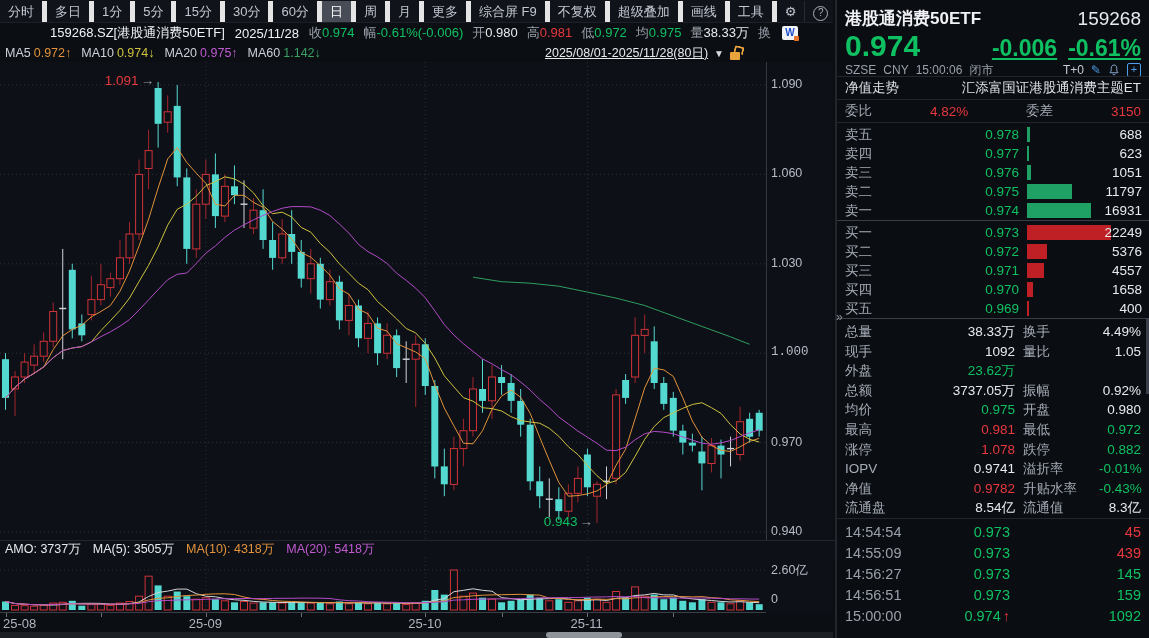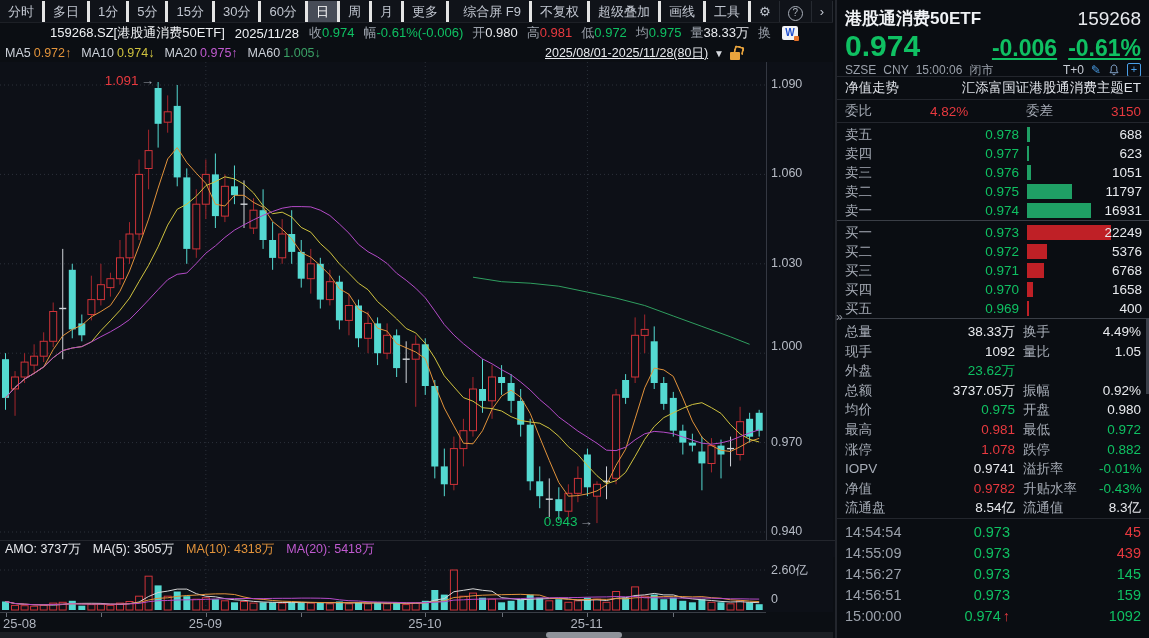--- a/index.html
+++ b/index.html
@@ -13,21 +13,21 @@
   #app{position:relative;width:1149px;height:638px;background:var(--bg);overflow:hidden;
        font-family:"Liberation Sans","DejaVu Sans",sans-serif;color:var(--txt);}
   .c-w{color:var(--white)} .c-r{color:var(--red)} .c-g{color:var(--green)}
   .c-o{color:var(--orange)} .c-y{color:var(--yellow)} .c-m{color:var(--magenta)}
   .c-g2{color:var(--green2)}
 
   
   .topbar{position:absolute;left:0;top:0;width:833px;height:22px;display:flex;justify-content:space-between;
           background:#101319;border-bottom:1px solid #1d2026;}
   .tb-left,.tb-right{display:flex;align-items:center;height:100%;}
-  .tb-item{padding:0 8px;font-size:13px;color:#c2c7d1;border-right:3px solid #e5e5e5;line-height:21px;cursor:pointer;white-space:nowrap;}
+  .tb-item{padding:0 8px;font-size:13px;color:#c2c7d1;border-right:5px solid #e5e5e5;line-height:21px;cursor:pointer;white-space:nowrap;}
   .tb-item.active{background:#474c57;color:#fff;}
   .tb-ico{padding:0 8px;color:#c2c7d1;font-size:13px;border-right:1px solid #262a31;line-height:21px;}
   .circle-q{display:inline-block;width:13px;height:13px;border:1px solid #aab0ba;border-radius:50%;
             font-size:10px;line-height:12px;text-align:center;color:#aab0ba;}
 
   
   .quotebar{position:absolute;left:0;top:22px;width:833px;height:22px;display:flex;align-items:center;
             font-size:13px;padding-left:5px;white-space:nowrap;}
   .q-symbol{color:#f0f2f5;margin-right:10px;margin-left:45px;}
   .q-date{color:#f0f2f5;margin-right:10px;}
@@ -144,21 +144,21 @@
   </div>
 
   <div class="quotebar">
     <span class="q-symbol">159268.SZ[港股通消费50ETF]</span>
     <span class="q-date">2025/11/28</span>
     <span id="quoteFields"><span class="q-field"><span class="q-label">收</span><span class="c-g">0.974</span></span><span class="q-field"><span class="q-label">幅</span><span class="c-g">-0.61%(-0.006)</span></span><span class="q-field"><span class="q-label">开</span><span class="c-w">0.980</span></span><span class="q-field"><span class="q-label">高</span><span class="c-r">0.981</span></span><span class="q-field"><span class="q-label">低</span><span class="c-g">0.972</span></span><span class="q-field"><span class="q-label">均</span><span class="c-g">0.975</span></span><span class="q-field"><span class="q-label">量</span><span class="c-w">38.33万</span></span><span class="q-field"><span class="q-label">换</span><span class="c-w"></span></span></span>
     <span class="wp-icon">W</span>
   </div>
 
   <div class="mabar">
-    <div id="maItems"><span class="ma-pair"><span class="lbl">MA5</span><span class="c-o">0.972↑</span></span><span class="ma-pair"><span class="lbl">MA10</span><span class="c-y">0.974↓</span></span><span class="ma-pair"><span class="lbl">MA20</span><span class="c-m">0.975↑</span></span><span class="ma-pair"><span class="lbl">MA60</span><span class="c-g2">1.005↓</span></span></div>
+    <div id="maItems"><span class="ma-pair"><span class="lbl">MA5</span><span class="c-o">0.972↑</span></span><span class="ma-pair"><span class="lbl">MA10</span><span class="c-y">0.974↓</span></span><span class="ma-pair"><span class="lbl">MA20</span><span class="c-m">0.975↑</span></span><span class="ma-pair"><span class="lbl">MA60</span><span class="c-g2">1.142↓</span></span></div>
     <div class="ma-right">
       <span class="ma-range">2025/08/01-2025/11/28(80日)</span>
       <span class="tri-down">▼</span>
       <span class="lock"></span>
     </div>
   </div>
 
   <div class="chart-wrap">
     <svg id="mainSvg" width="765" height="478">
         <line x1="0" y1="23.0" x2="765" y2="23.0" stroke="#2c313b" stroke-dasharray="1 3"></line>
@@ -332,21 +332,21 @@
         <rect x="755.7" y="350.8" width="7" height="17.9" fill="#54d9d1"></rect>
         <polyline points="473.0,215.2 501.6,219.7 530.2,221.2 558.8,224.2 587.4,230.1 616.1,236.1 644.7,243.5 673.3,254.0 701.9,264.4 730.5,274.8 749.6,282.3" fill="none" stroke="#2f9e5f" stroke-width="1"></polyline>
         <polyline points="5.5,335.9 15.0,325.5 24.6,317.0 34.1,311.3 43.7,304.9 53.2,287.6 62.7,273.9 72.3,267.4 81.8,263.2 91.4,254.8 100.9,249.5 110.4,243.5 120.0,229.2 129.5,209.0 139.1,183.9 148.6,157.1 158.1,126.1 167.7,96.9 177.2,85.6 186.8,100.5 196.3,111.2 205.8,121.3 215.4,142.2 224.9,144.0 234.5,133.3 244.0,133.3 253.5,140.4 263.1,145.2 272.6,159.5 282.2,167.2 291.7,176.8 301.2,190.5 310.8,195.2 320.3,203.6 329.9,213.1 339.4,226.8 348.9,232.2 358.5,247.1 368.0,251.9 377.6,266.2 387.1,269.1 396.6,281.7 406.2,285.8 415.7,290.0 425.3,296.6 434.8,322.8 444.3,346.0 453.9,363.9 463.4,381.2 473.0,381.8 482.5,368.7 492.0,347.2 501.6,334.1 511.1,328.2 520.7,335.3 530.2,351.4 539.7,375.2 549.3,398.5 558.8,420.5 568.4,434.2 577.9,433.6 587.4,431.9 597.0,428.9 606.5,422.9 616.1,403.2 625.6,387.2 635.1,356.8 644.7,325.8 654.2,306.1 663.8,307.9 673.3,314.4 682.8,335.9 692.4,359.1 701.9,375.2 711.5,383.6 721.0,388.3 730.5,389.5 740.1,384.8 749.6,379.4 759.2,376.4" fill="none" stroke="#e2933b" stroke-width="1"></polyline>
         <polyline points="5.5,335.9 15.0,325.5 24.6,317.0 34.1,311.3 43.7,304.9 53.2,295.7 62.7,288.6 72.3,286.0 81.8,284.6 91.4,279.9 100.9,268.6 110.4,258.7 120.0,248.3 129.5,236.1 139.1,219.4 148.6,203.3 158.1,184.8 167.7,163.1 177.2,147.3 186.8,142.2 196.3,134.2 205.8,123.7 215.4,119.6 224.9,114.8 234.5,116.9 244.0,122.2 253.5,130.9 263.1,143.7 272.6,151.7 282.2,150.2 291.7,155.0 301.2,165.4 310.8,170.2 320.3,181.5 329.9,190.2 339.4,201.8 348.9,211.3 358.5,221.2 368.0,227.7 377.6,239.6 387.1,248.0 396.6,256.9 406.2,266.5 415.7,270.9 425.3,281.4 434.8,296.0 444.3,313.8 453.9,324.9 463.4,335.6 473.0,339.2 482.5,345.7 492.0,346.6 501.6,349.0 511.1,354.7 520.7,358.5 530.2,360.0 539.7,361.2 549.3,366.3 558.8,374.3 568.4,384.8 577.9,392.5 587.4,403.5 597.0,413.7 606.5,421.7 616.1,418.7 625.6,410.4 635.1,394.3 644.7,377.3 654.2,364.5 663.8,355.6 673.3,350.8 682.8,346.3 692.4,342.5 701.9,340.7 711.5,345.7 721.0,351.4 730.5,362.7 740.1,372.0 749.6,377.3 759.2,380.0" fill="none" stroke="#cfc23f" stroke-width="1"></polyline>
         <polyline points="5.5,335.9 15.0,325.5 24.6,317.0 34.1,311.3 43.7,304.9 53.2,295.7 62.7,288.6 72.3,286.0 81.8,284.6 91.4,279.9 100.9,274.7 110.4,269.8 120.0,264.2 129.5,257.6 139.1,247.9 148.6,237.9 158.1,227.6 167.7,217.7 177.2,212.3 186.8,211.0 196.3,201.4 205.8,191.2 215.4,183.9 224.9,175.4 234.5,168.1 244.0,162.8 253.5,157.8 263.1,153.4 272.6,149.5 282.2,146.2 291.7,144.6 301.2,144.6 310.8,144.9 320.3,148.2 329.9,153.5 339.4,162.0 348.9,171.1 358.5,182.4 368.0,189.7 377.6,194.9 387.1,201.5 396.6,211.2 406.2,218.3 415.7,226.2 425.3,235.8 434.8,248.9 444.3,262.6 453.9,273.0 463.4,281.7 473.0,289.4 482.5,296.9 492.0,301.8 501.6,307.7 511.1,312.8 520.7,320.0 530.2,328.0 539.7,337.5 549.3,345.6 558.8,355.0 568.4,362.0 577.9,369.1 587.4,375.1 597.0,381.3 606.5,388.2 616.1,388.6 625.6,385.2 635.1,377.8 644.7,371.8 654.2,369.4 663.8,370.2 673.3,371.7 682.8,374.9 692.4,378.1 701.9,381.2 711.5,382.2 721.0,380.9 730.5,378.5 740.1,374.6 749.6,370.9 759.2,367.8" fill="none" stroke="#b44bc8" stroke-width="1"></polyline>
       </svg>
     <div id="yLabels">
         <div class="y-label" style="top: 15px;">1.090</div>
         <div class="y-label" style="top: 104.4px;">1.060</div>
         <div class="y-label" style="top: 193.8px;">1.030</div>
-        <div class="y-label" style="top: 277px;">1.000</div>
+        <div class="y-label" style="top: 283px; font-family: Liberation Mono, monospace;">1.000</div>
         <div class="y-label" style="top: 372.6px;">0.970</div>
         <div class="y-label" style="top: 462px;">0.940</div>
       </div>
     <div id="annHigh" class="ann" style="left: 86.14px; top: 11.02px; width: 68px; text-align: right;"><span class="c-r">1.091</span><span class="arrow">→</span></div>
     <div id="annLow" class="ann" style="left: 524.98px; top: 452.06px; width: 68px; text-align: right;"><span class="c-g">0.943</span><span class="arrow">→</span></div>
   </div>
   <div class="y-axis-line"></div>
 
   <div class="amobar" id="amoBar">
       <span class="c-w">AMO: 3737万</span>
@@ -556,21 +556,21 @@
         <div class="d-row bid">
           <span class="d-label">买二</span>
           <span class="d-price">0.972</span>
           <span class="d-bar" style="width: 20.3px;"></span>
           <span class="d-vol">5376</span>
         </div>
         <div class="d-row bid">
           <span class="d-label">买三</span>
           <span class="d-price">0.971</span>
           <span class="d-bar" style="width: 17.2px;"></span>
-          <span class="d-vol">6768</span>
+          <span class="d-vol">4557</span>
         </div>
         <div class="d-row bid">
           <span class="d-label">买四</span>
           <span class="d-price">0.970</span>
           <span class="d-bar" style="width: 6.3px;"></span>
           <span class="d-vol">1658</span>
         </div>
         <div class="d-row bid">
           <span class="d-label">买五</span>
           <span class="d-price">0.969</span>

